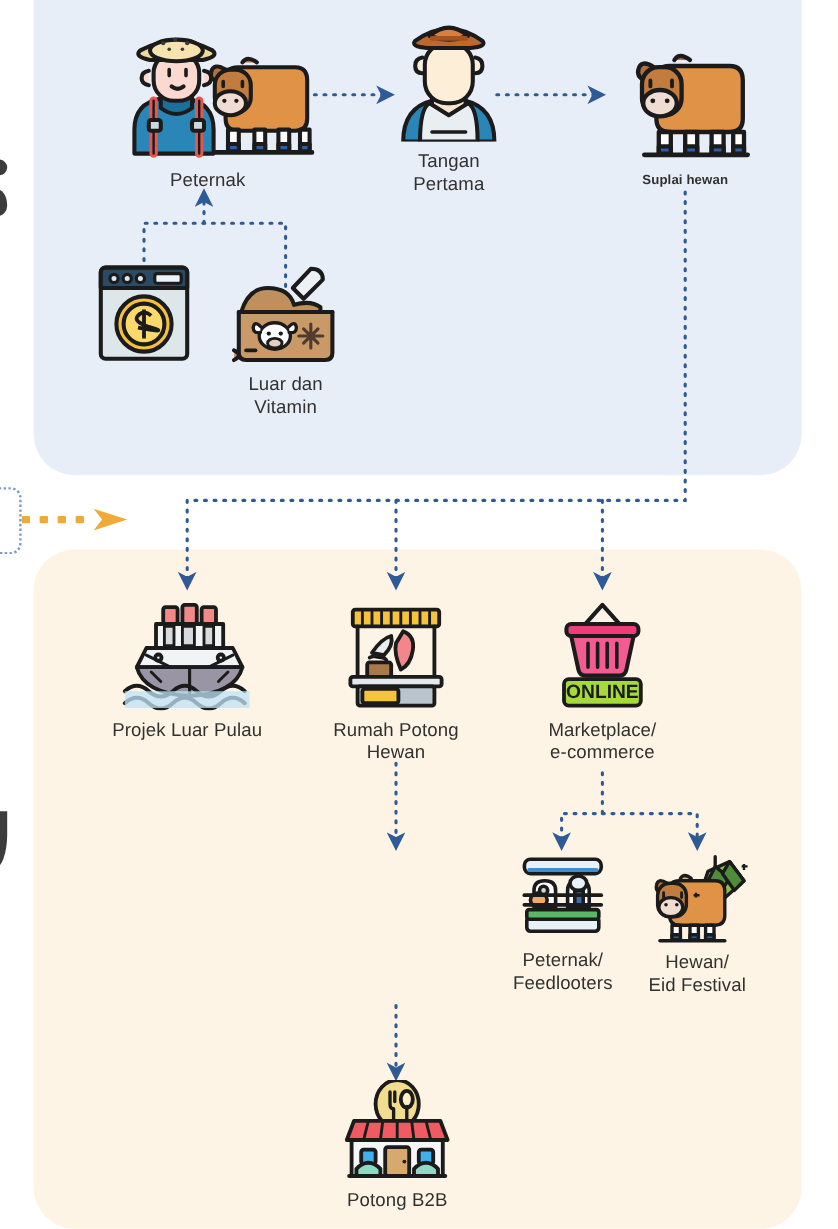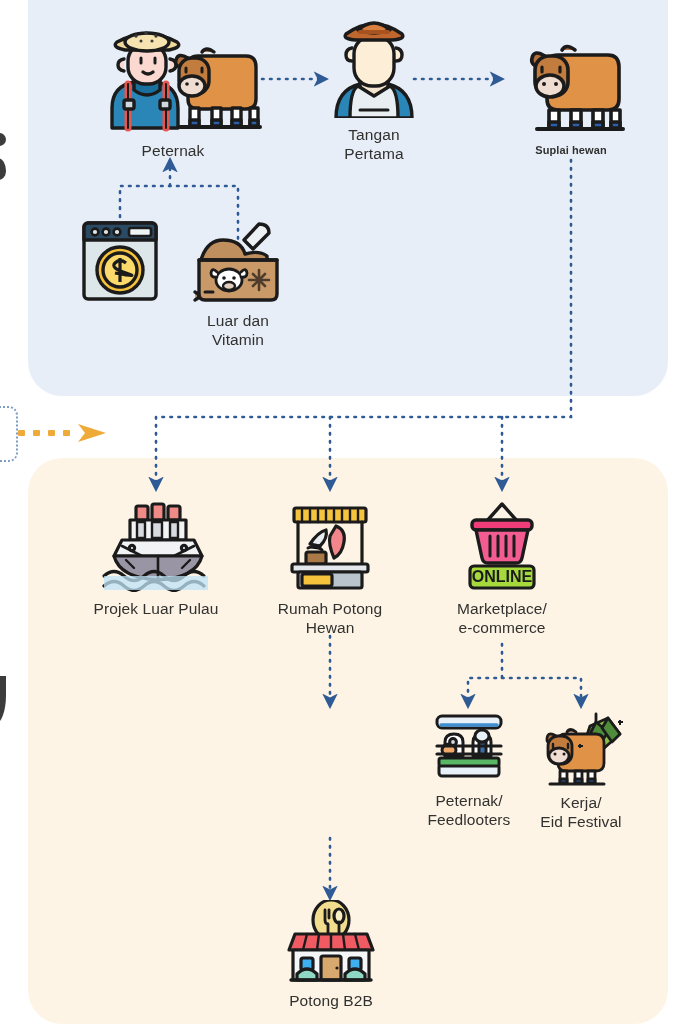--- a/index.html
+++ b/index.html
@@ -340,21 +340,21 @@
           <rect x="26" y="73" width="7" height="4" fill="#2b5fa8"></rect>
           <rect x="41" y="73" width="7" height="4" fill="#2b5fa8"></rect>
           <rect x="54" y="73" width="7" height="4" fill="#2b5fa8"></rect>
           <path d="M16 78 H70" stroke-width="3"></path>
         </g>
         <g stroke="#1b1b1b" stroke-width="2" fill="none">
             <path d="M86 14 l0 5 M84 16 l5 0"></path>
             <path d="M46 38 l0 4 M44 40 l5 0"></path>
           </g>
       </svg>
-      <span class="cap">Kerja/
+      <span class="cap">Hewan/
 Eid Festival</span>
     </div>
 
     <div class="node" style="left:275px;top:900px;width:112px;">
       <svg class="icon" width="92" height="84" viewBox="0 0 92 84">
         <g stroke="#1b1b1b" stroke-width="3.2" stroke-linejoin="round" stroke-linecap="round">
           <ellipse cx="46" cy="20" rx="18" ry="20" fill="#f2dc8e"></ellipse>
           <path d="M40 10 v10 q0 4 3 4 v12 M40 10 v8 M44 10 v8" fill="none" stroke-width="2.8"></path>
           <ellipse cx="54" cy="16" rx="5" ry="7" fill="#faf0c6"></ellipse>
           <path d="M54 22 v14" stroke-width="2.8"></path>

